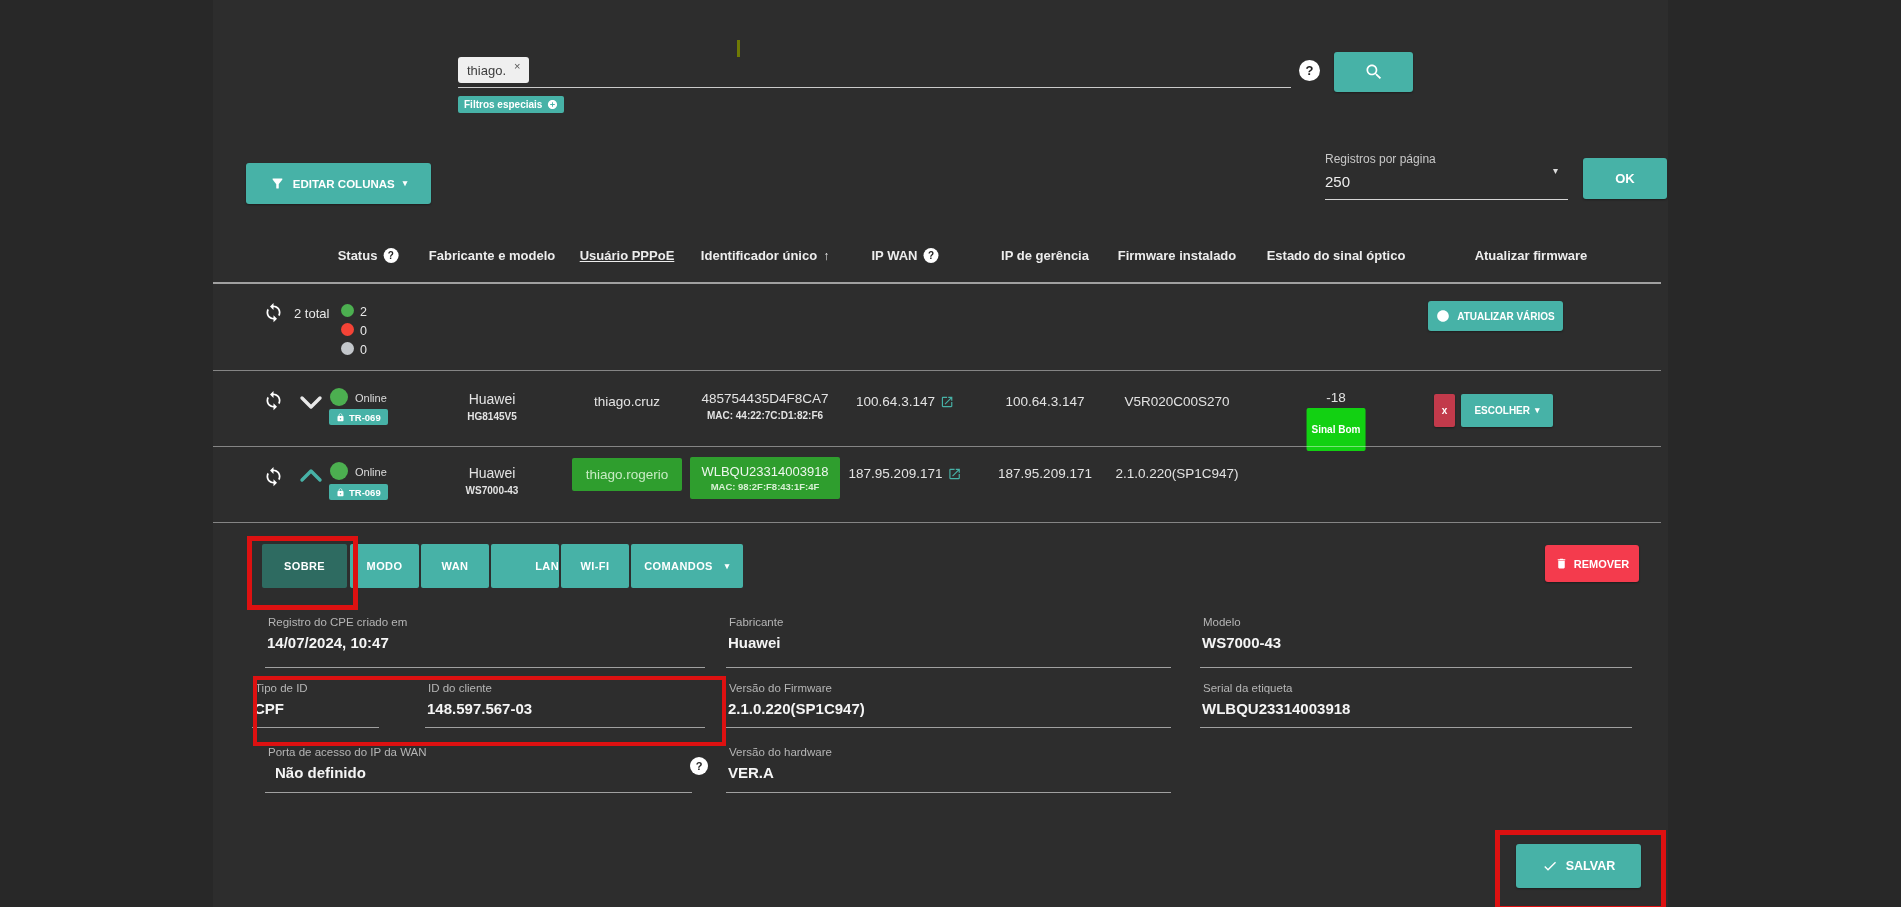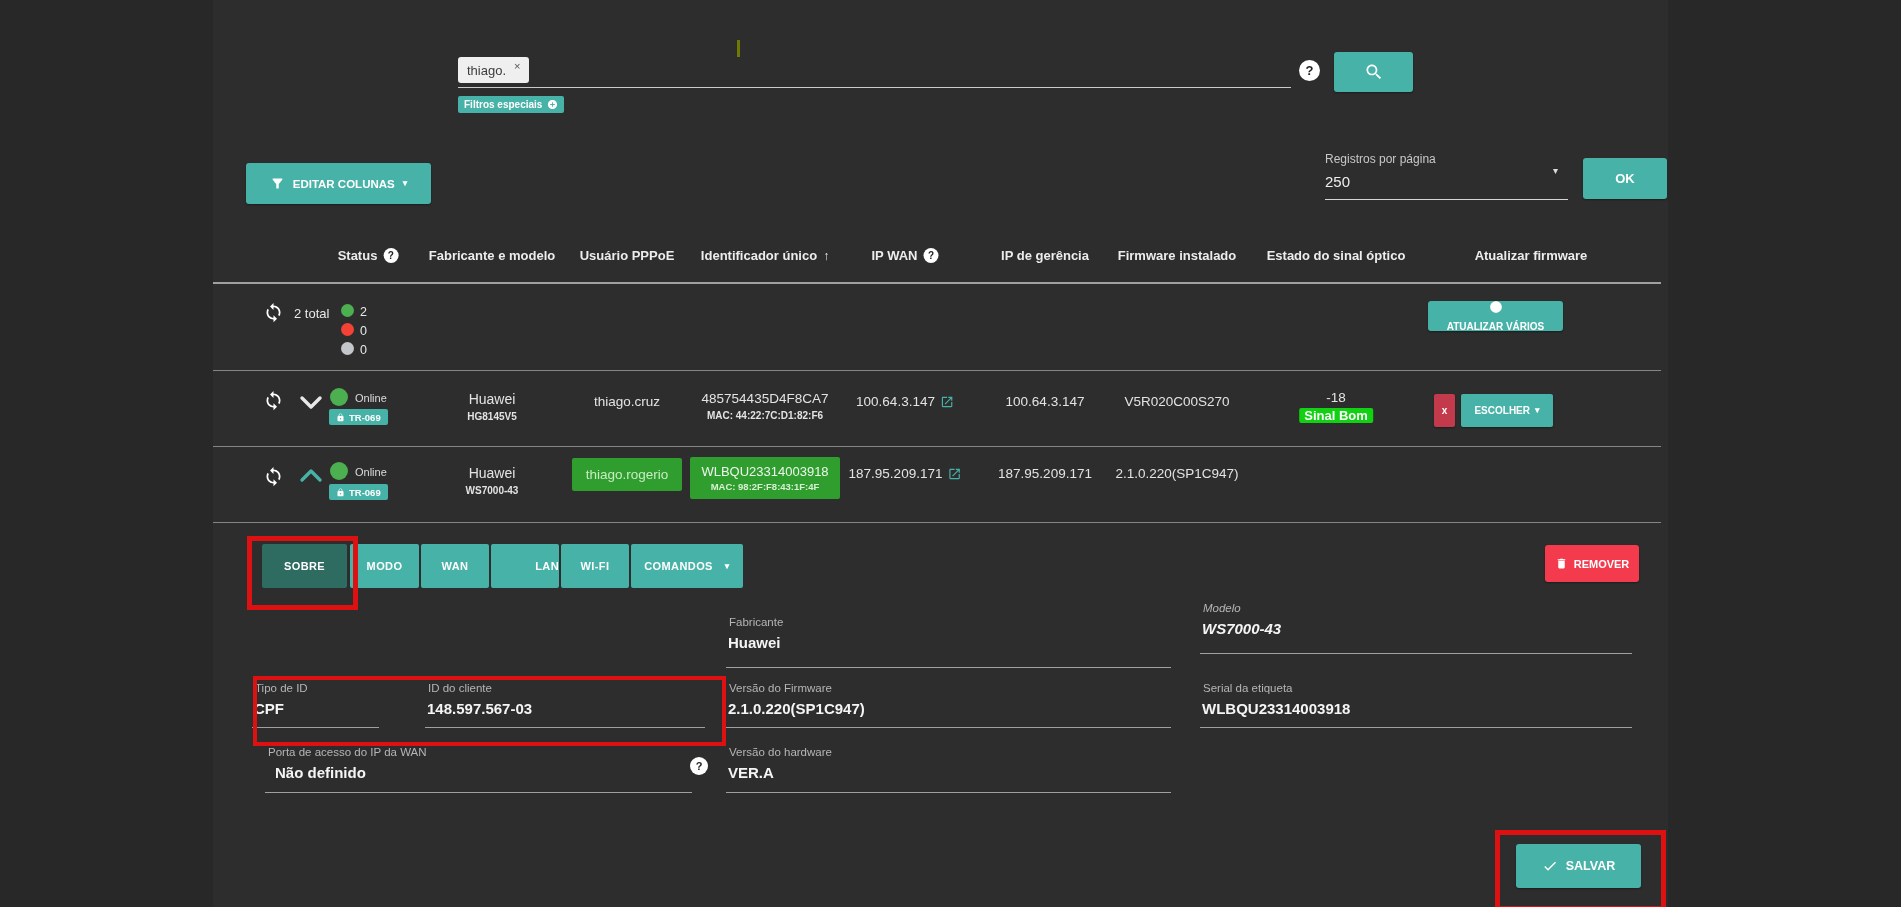--- a/index.html
+++ b/index.html
@@ -43,21 +43,21 @@
   .cell{position:absolute;transform:translateX(-50%);color:#e3e3e3;font-size:13.5px;white-space:nowrap;
         text-align:center;display:flex;flex-direction:column;align-items:center;}
   .cell .main{font-size:14px;}
   .cell .sub{font-size:10px;font-weight:700;margin-top:4px;}
   .link-row{flex-direction:row;gap:5px;align-items:center;}
   .dot{position:absolute;border-radius:50%;}
   .small-count{position:absolute;font-size:12.5px;color:#e8e8e8;}
   .badge-tr069{position:absolute;background:var(--teal,#47b2a7);color:#fff;font-size:9.5px;font-weight:700;
         border-radius:2px;height:16px;display:flex;align-items:center;gap:4px;padding:0 7px;}
   .signal-badge{position:absolute;transform:translateX(-50%);background:var(--signal_green,#12d112);color:#fff;
-        font-weight:700;font-size:13px;padding:0 5px;border-radius:2px;}
+        font-weight:700;font-size:10px;padding:16px 5px;border-radius:2px;}
   .green-box{position:absolute;background:var(--green,#2f9e2e);border-radius:2px;display:flex;
         flex-direction:column;align-items:center;justify-content:center;gap:2px;}
   .status-label{position:absolute;font-size:11px;color:#dcdcdc;}
 
   
   .tab{position:absolute;top:544px;height:44px;background:var(--teal,#47b2a7);color:#fff;font-weight:700;
        font-size:11px;display:flex;align-items:center;justify-content:center;gap:6px;border-radius:2px;
        letter-spacing:.4px;cursor:pointer;}
   .tab.active{background:var(--teal_dark,#2e6b61);}
 
@@ -109,21 +109,21 @@
   <div class="underline" style="left:1325px;top:199px;width:243px;background:rgba(255,255,255,.8);"></div>
   <button class="btn" style="left:1583px;top:158px;width:84px;height:41px;font-size:13px;">OK</button>
 
   <div class="th" style="left:368px;">
     <span>Status</span>
     <span class="help-inline">?</span>
   </div>
   <div class="th" style="left:492px;">
     <span>Fabricante e modelo</span>
   </div>
-  <div class="th" style="left:627px;">
+  <div class="th" style="left:627px;text-decoration:underline;">
     <span>Usuário PPPoE</span>
   </div>
   <div class="th sorted" style="left:765px;">
     <span>Identificador único</span>
     <span style="font-weight:400;font-size:12px;">↑</span>
   </div>
   <div class="th" style="left:905px;">
     <span>IP WAN</span>
     <span class="help-inline">?</span>
   </div>
@@ -145,21 +145,21 @@
   <svg class="abs" style="left:263px;top:302px;" width="21" height="21" viewBox="0 0 24 24">
       <path fill="#fff" d="M12 4V1L8 5l4 4V6c3.31 0 6 2.69 6 6 0 1.01-.25 1.97-.7 2.8l1.46 1.46A7.93 7.93 0 0 0 20 12c0-4.42-3.58-8-8-8zm0 14c-3.31 0-6-2.69-6-6 0-1.01.25-1.97.7-2.8L5.24 7.74A7.93 7.93 0 0 0 4 12c0 4.42 3.58 8 8 8v3l4-4-4-4v3z"></path>
     </svg>
   <div class="small-count" style="left:294px;top:306px;font-size:13px;">2 total</div>
   <div class="dot" style="left:341px;top:304px;width:13px;height:13px;background:var(--dot_green,#4caf50);"></div>
   <div class="small-count" style="left:360px;top:305px;">2</div>
   <div class="dot" style="left:341px;top:323px;width:13px;height:13px;background:var(--dot_red,#f44336);"></div>
   <div class="small-count" style="left:360px;top:324px;">0</div>
   <div class="dot" style="left:341px;top:342px;width:13px;height:13px;background:var(--dot_gray,#c3c7cb);"></div>
   <div class="small-count" style="left:360px;top:343px;">0</div>
-  <button class="btn" style="left:1428px;top:301px;width:135px;height:30px;font-size:10px;gap:7px;flex-direction:column;">
+  <button class="btn" style="left:1428px;top:301px;width:135px;height:30px;font-size:10px;gap:7px;">
     <svg width="14" height="14" viewBox="0 0 24 24">
         <path fill="#fff" d="M11.99 2C6.47 2 2 6.48 2 12s4.47 10 9.99 10C17.52 22 22 17.52 22 12S17.52 2 11.99 2zm.51 5H11v6l5.25 3.15.75-1.23-4.5-2.67V7z"></path>
       </svg>
     <span>ATUALIZAR VÁRIOS</span>
   </button>
   <div class="divider" style="top:370px;"></div>
 
   <svg class="abs" style="left:263px;top:390px;" width="21" height="21" viewBox="0 0 24 24">
       <path fill="#fff" d="M12 4V1L8 5l4 4V6c3.31 0 6 2.69 6 6 0 1.01-.25 1.97-.7 2.8l1.46 1.46A7.93 7.93 0 0 0 20 12c0-4.42-3.58-8-8-8zm0 14c-3.31 0-6-2.69-6-6 0-1.01.25-1.97.7-2.8L5.24 7.74A7.93 7.93 0 0 0 4 12c0 4.42 3.58 8 8 8v3l4-4-4-4v3z"></path>
     </svg>
@@ -266,20 +266,24 @@
     <span>COMANDOS</span>
     <span class="caret">▾</span>
   </div>
   <button class="btn red" style="left:1545px;top:545px;width:94px;height:37px;font-size:11px;gap:6px;">
     <svg width="13" height="13" viewBox="0 0 24 24">
         <path fill="#fff" d="M6 19c0 1.1.9 2 2 2h8c1.1 0 2-.9 2-2V7H6v12zM19 4h-3.5l-1-1h-5l-1 1H5v2h14V4z"></path>
       </svg>
     <span>REMOVER</span>
   </button>
 
+  <div class="field" style="left:265px;top:616px;width:440px;height:51px;">
+    <div class="f-label">Registro do CPE criado em</div>
+    <div class="f-value">14/07/2024, 10:47</div>
+  </div>
   <div class="field" style="left:252px;top:682px;width:127px;height:45px;">
     <div class="f-label">Tipo de ID</div>
     <div class="f-value">CPF</div>
   </div>
   <div class="field" style="left:425px;top:682px;width:280px;height:45px;">
     <div class="f-label">ID do cliente</div>
     <div class="f-value">148.597.567-03</div>
   </div>
   <div class="field" style="left:265px;top:746px;width:427px;height:46px;">
     <div class="f-label">Porta de acesso do IP da WAN</div>
@@ -293,21 +297,21 @@
   </div>
   <div class="field" style="left:726px;top:682px;width:445px;height:45px;">
     <div class="f-label">Versão do Firmware</div>
     <div class="f-value">2.1.0.220(SP1C947)</div>
   </div>
   <div class="field" style="left:726px;top:746px;width:445px;height:46px;">
     <div class="f-label">Versão do hardware</div>
     <div class="f-value">VER.A</div>
   </div>
 
-  <div class="field" style="left:1200px;top:602px;width:432px;height:51px;font-style:italic;">
+  <div class="field" style="left:1200px;top:616px;width:432px;height:51px;">
     <div class="f-label">Modelo</div>
     <div class="f-value">WS7000-43</div>
   </div>
   <div class="field" style="left:1200px;top:682px;width:432px;height:45px;">
     <div class="f-label">Serial da etiqueta</div>
     <div class="f-value">WLBQU23314003918</div>
   </div>
 
   <button class="btn" style="left:1516px;top:844px;width:125px;height:44px;font-size:12.5px;gap:8px;">
     <svg width="16" height="16" viewBox="0 0 24 24">

